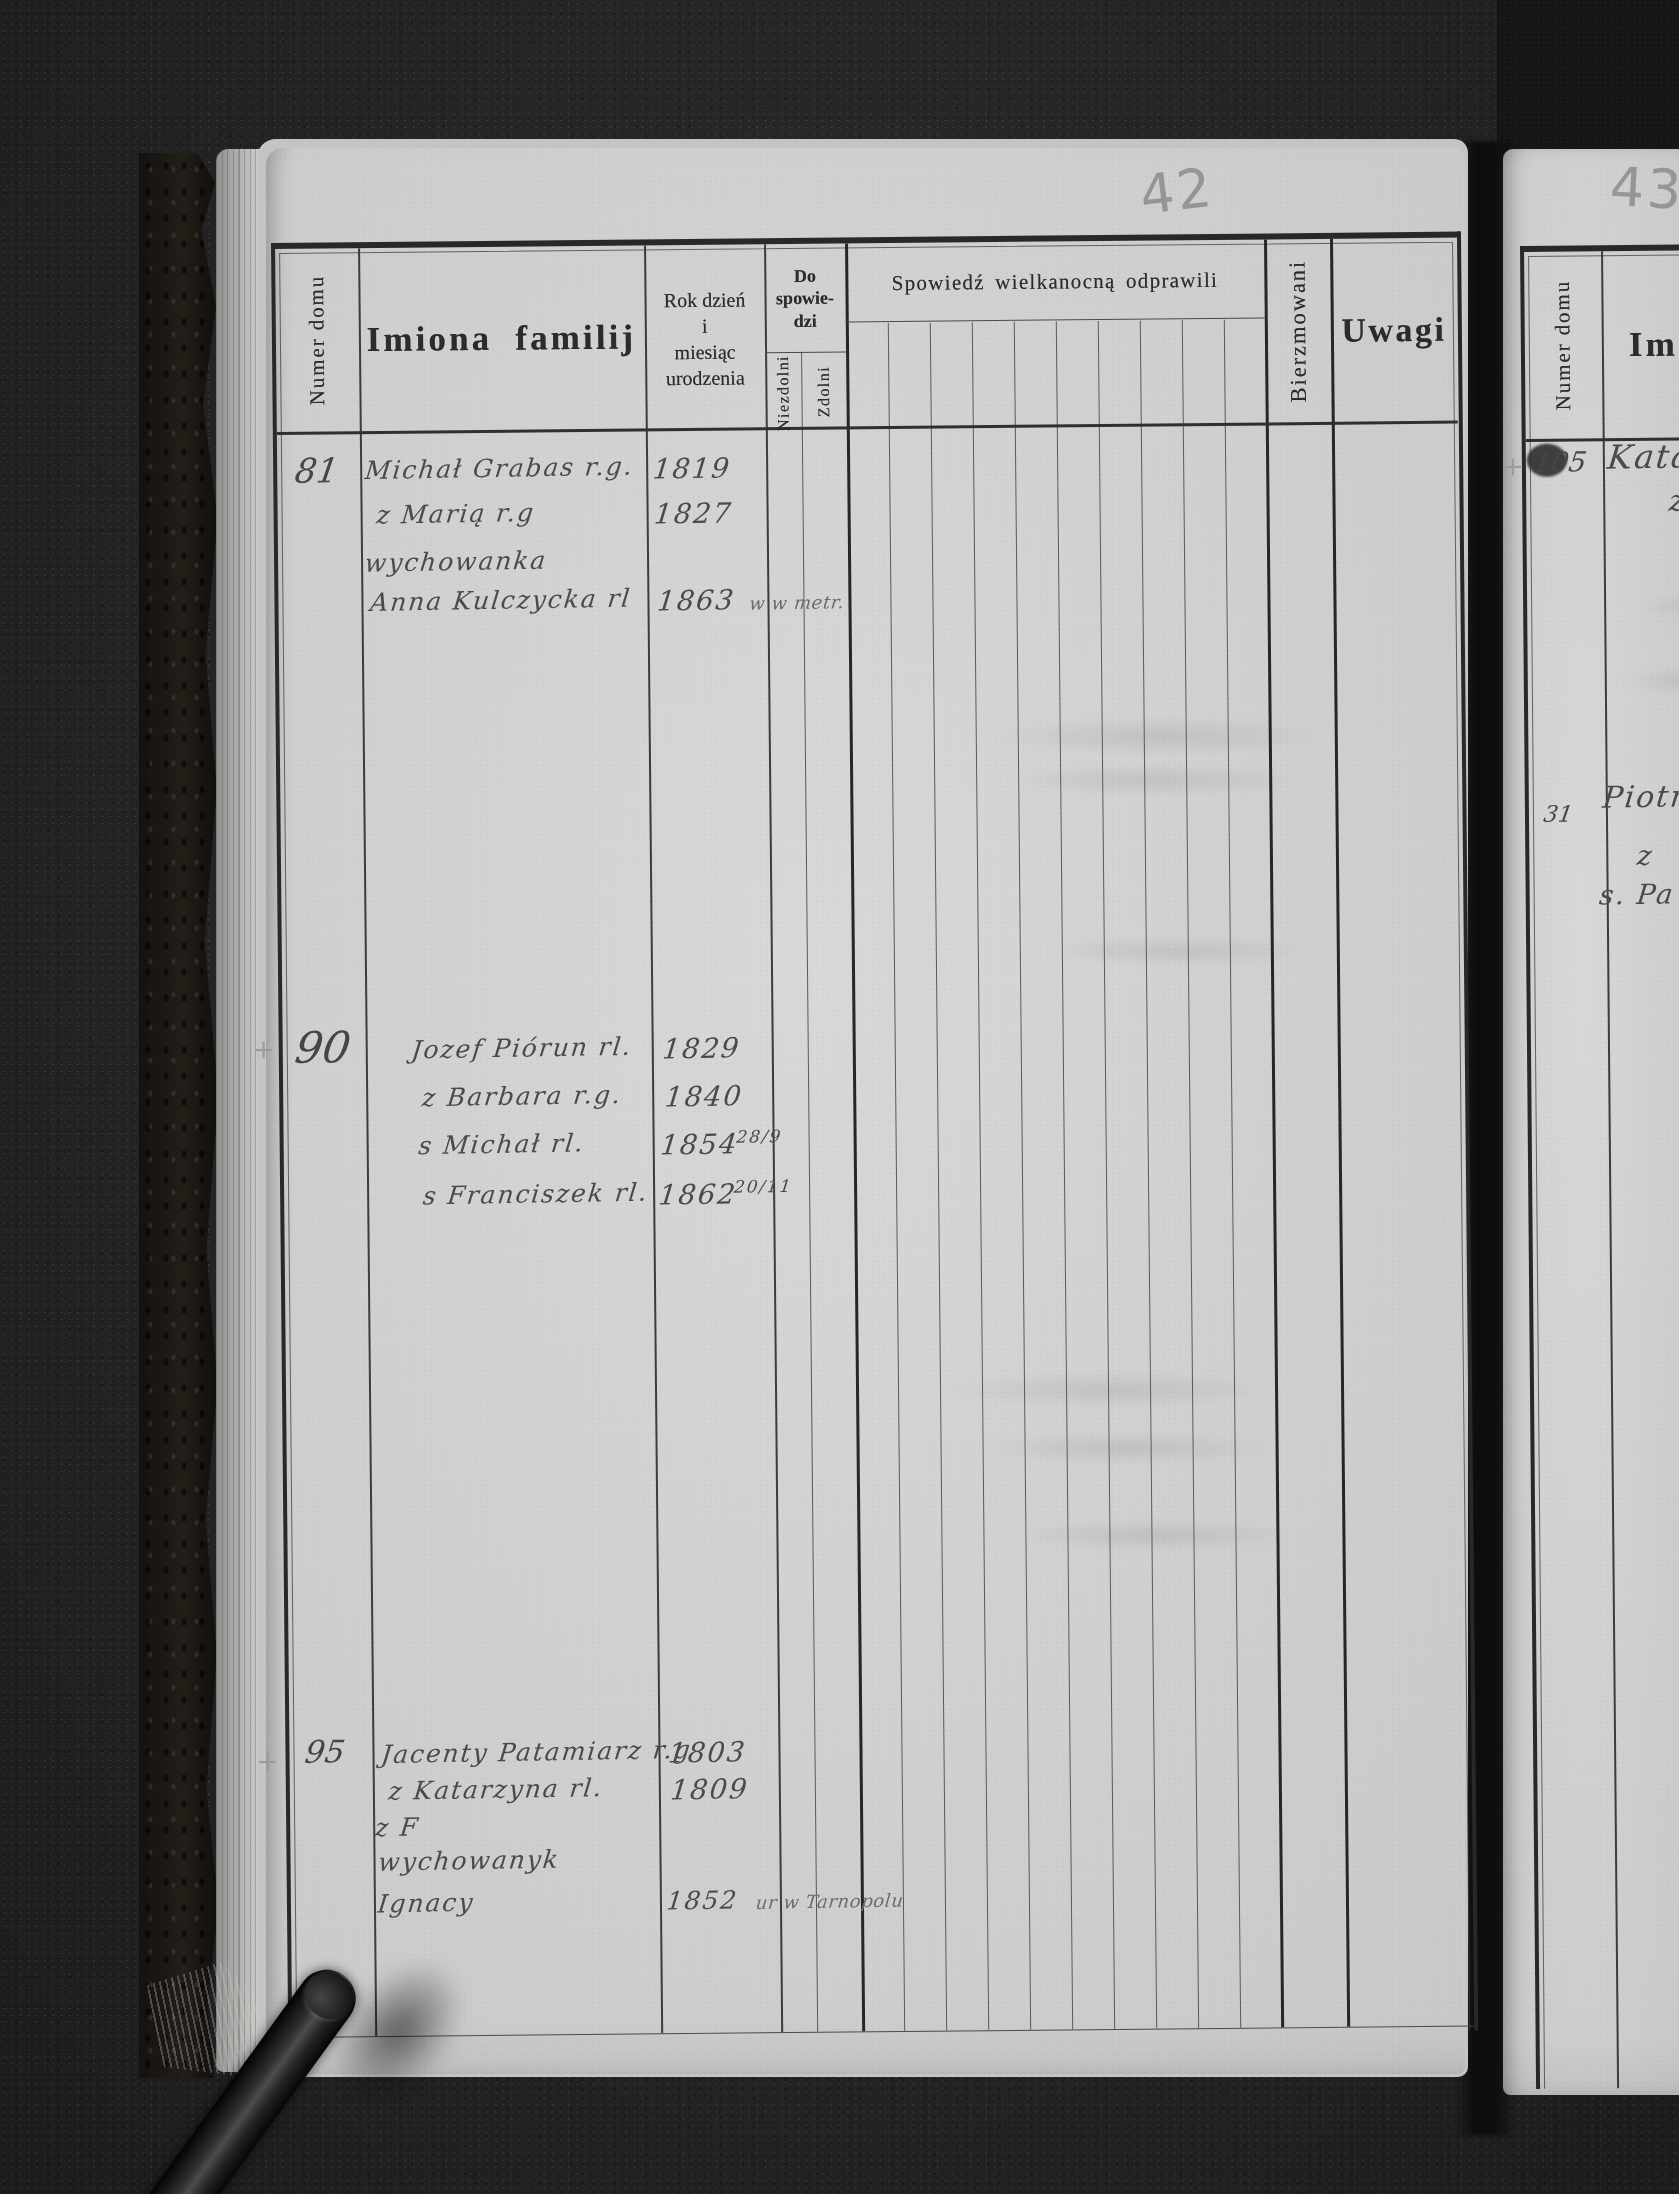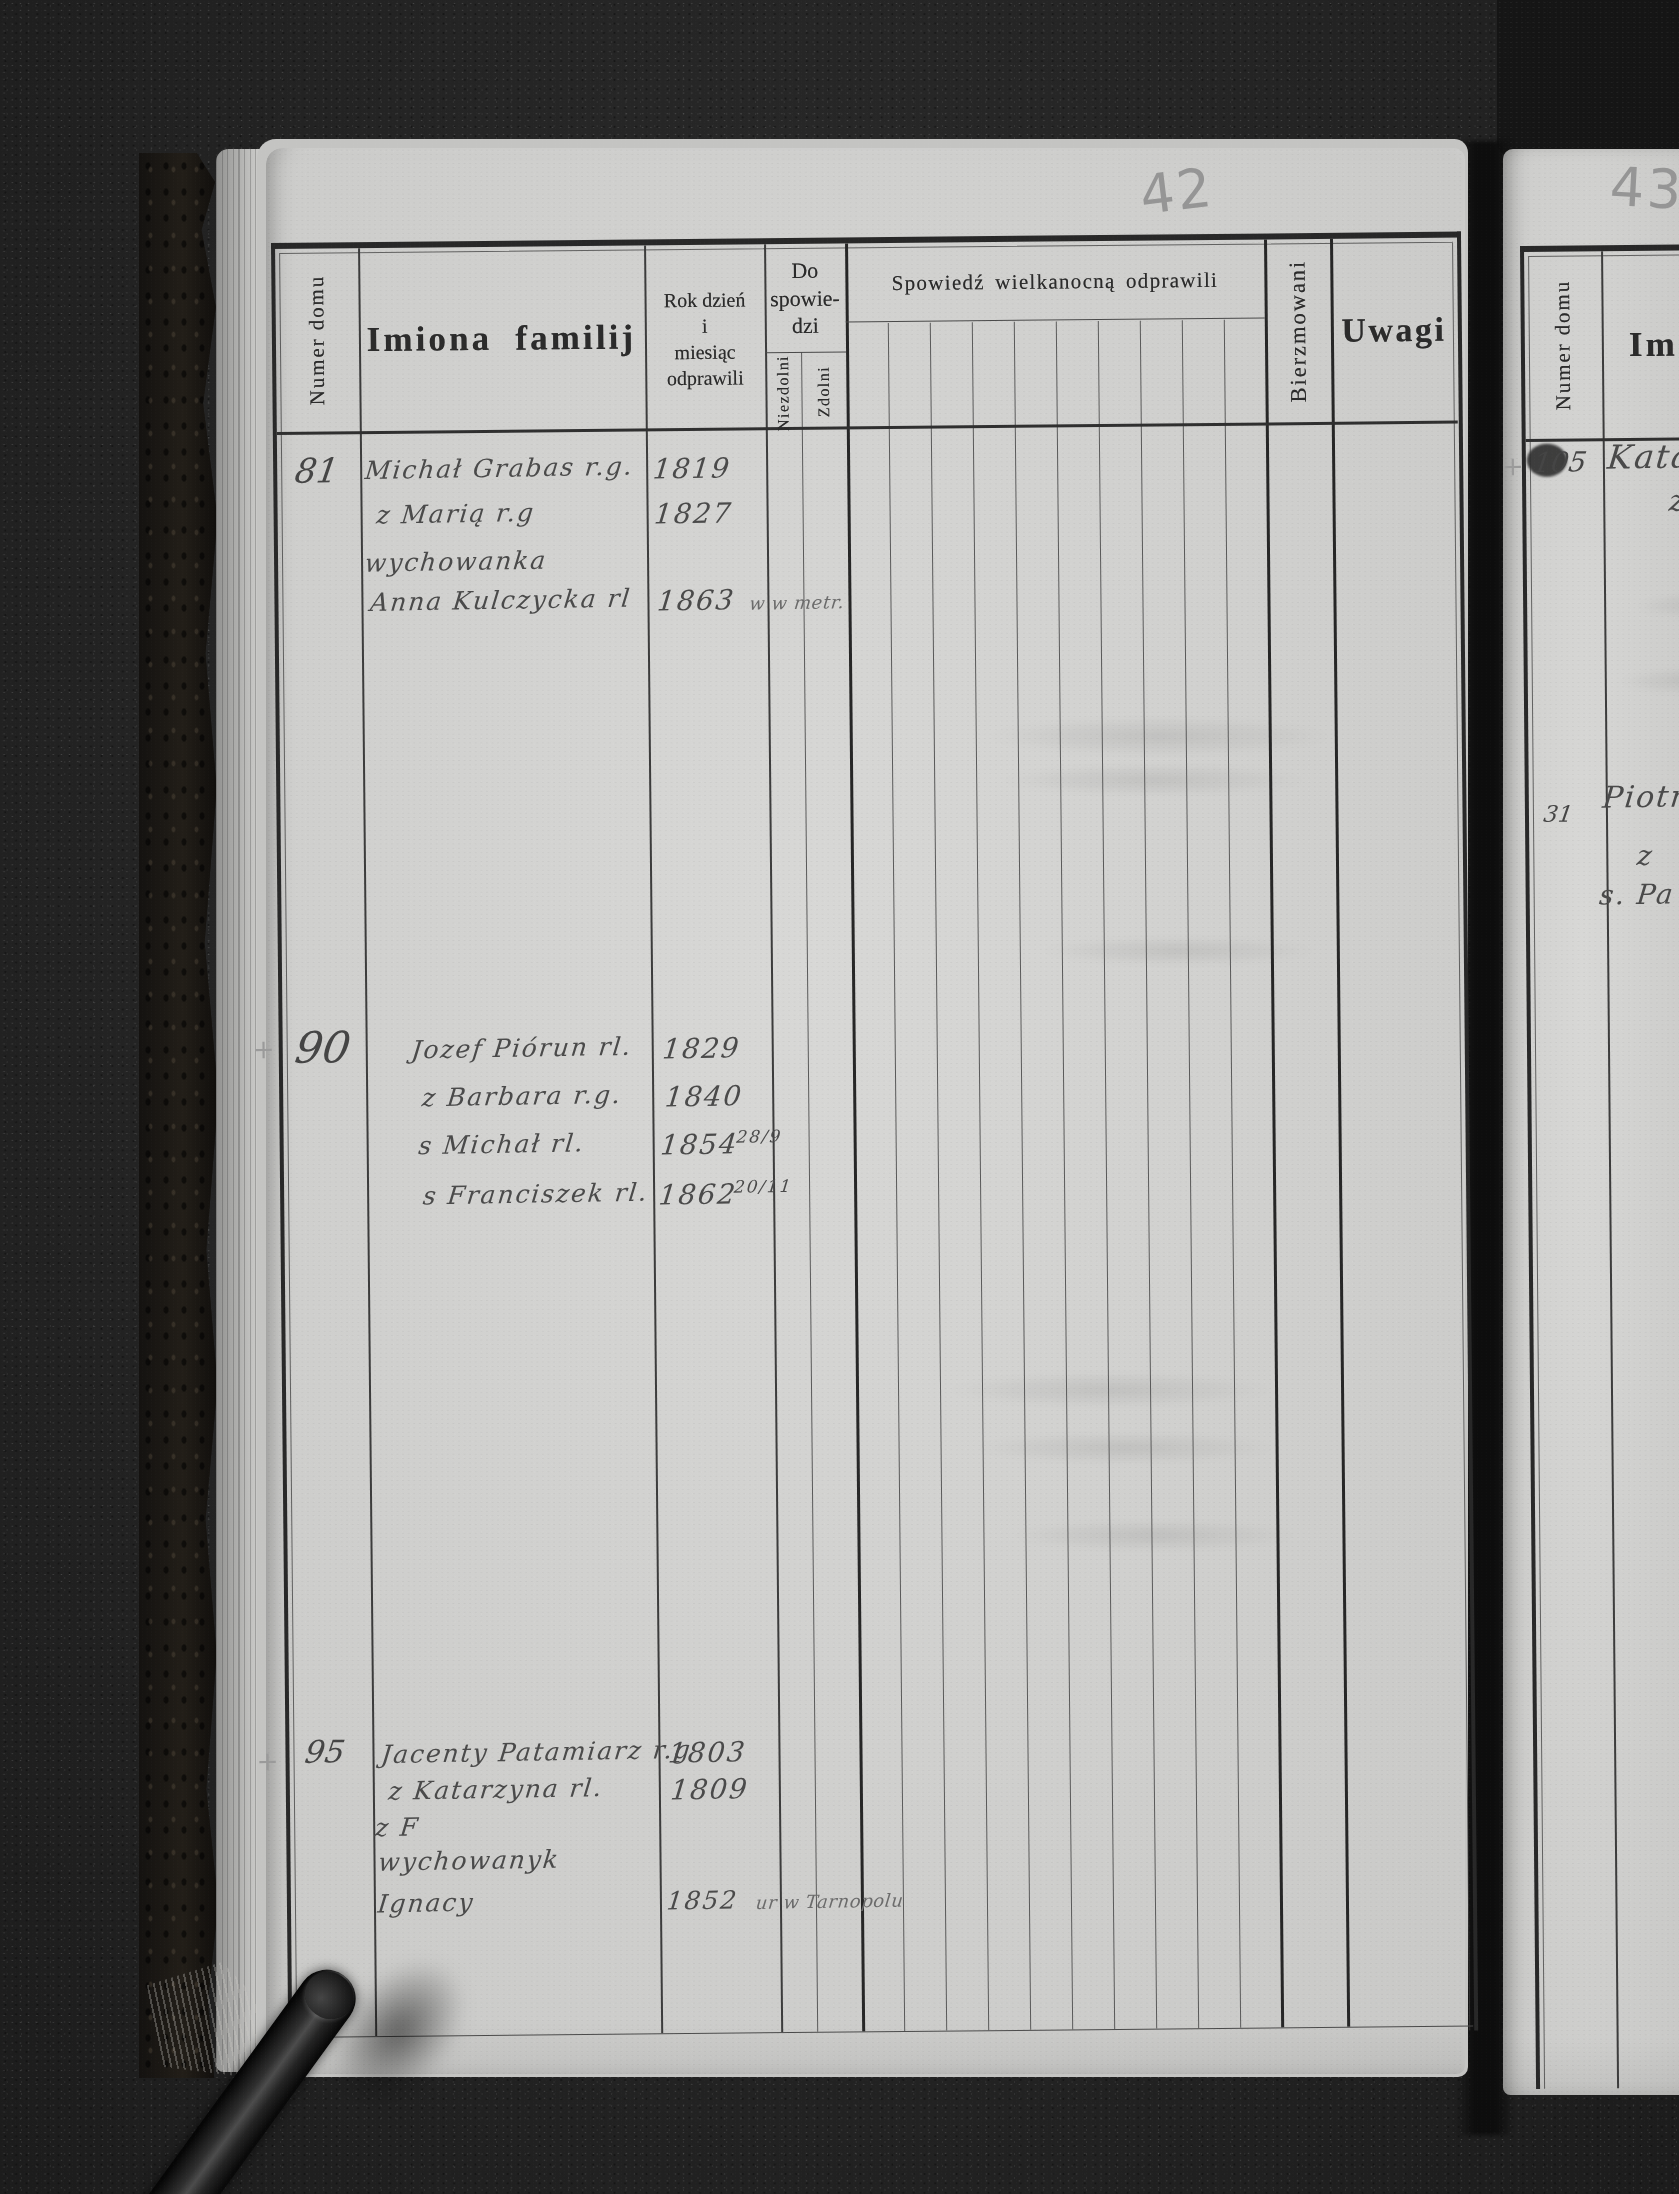--- a/index.html
+++ b/index.html
@@ -72,21 +72,21 @@
   .hline{position:absolute;height:2.5px;background:#2f2f2f;}
   .hline.thin{height:1.3px;background:#4a4a4a;}
   
   .hdr-cell{position:absolute;display:flex;align-items:center;justify-content:center;
     color:#2b2b2b;text-align:center;}
   .hdr-cell .rot{transform:rotate(-90deg);white-space:nowrap;}
   .print{text-shadow:0 0 0.6px rgba(43,43,43,.55);}
   .t-imiona{font-size:35px;font-weight:600;letter-spacing:3.1px;word-spacing:11.3px;}
   .t-uwagi{font-size:34px;font-weight:600;letter-spacing:2.5px;}
   .t-rok{font-size:20px;line-height:1.3;}
-  .t-do{font-size:22px;line-height:1.25;}
+  .t-do{font-size:18px;line-height:1.25;font-weight:bold;}
   .t-vert{font-size:21px;letter-spacing:1.9px;}
   .t-vsmall{font-size:16.3px;letter-spacing:1.3px;}
   .t-spo{font-size:21px;letter-spacing:1.3px;word-spacing:3.8px;}
   .t-bier{font-size:22.6px;letter-spacing:1.9px;}
   
   .hw-line{position:absolute;left:0;width:1190px;height:56px;}
   .hw{position:absolute;display:inline-block;font-family:"DejaVu Serif",serif;font-style:italic;
     color:#4a4a4a;letter-spacing:1.9px;transform:skewX(-7deg) rotate(-0.4deg);white-space:nowrap;}
   .hw-name{font-size:25px;}
   .hw-year{font-size:27.6px;}
@@ -166,21 +166,21 @@
     <div class="hdr-cell" style="left:0;top:0;width:83px;height:183px;">
       <span class="rot t-vert print">Numer domu</span>
     </div>
     <div class="hdr-cell" style="left:83px;top:0;width:285px;height:183px;">
       <span class="t-imiona print">Imiona familij</span>
     </div>
     <div class="hdr-cell t-rok print" style="left:369px;top:25px;width:120px;height:138px;flex-direction:column;">
       <span>Rok dzień</span>
       <span>i</span>
       <span>miesiąc</span>
-      <span>odprawili</span>
+      <span>urodzenia</span>
     </div>
     <div class="hdr-cell t-do print" style="left:489px;top:2.5px;width:81px;height:104px;flex-direction:column;">
       <span>Do</span>
       <span>spowie-</span>
       <span>dzi</span>
     </div>
     <div class="hdr-cell" style="left:489px;top:108px;width:36px;height:82px;">
       <span class="rot t-vsmall print">Niezdolni</span>
     </div>
     <div class="hdr-cell" style="left:525px;top:108px;width:45px;height:79px;">

